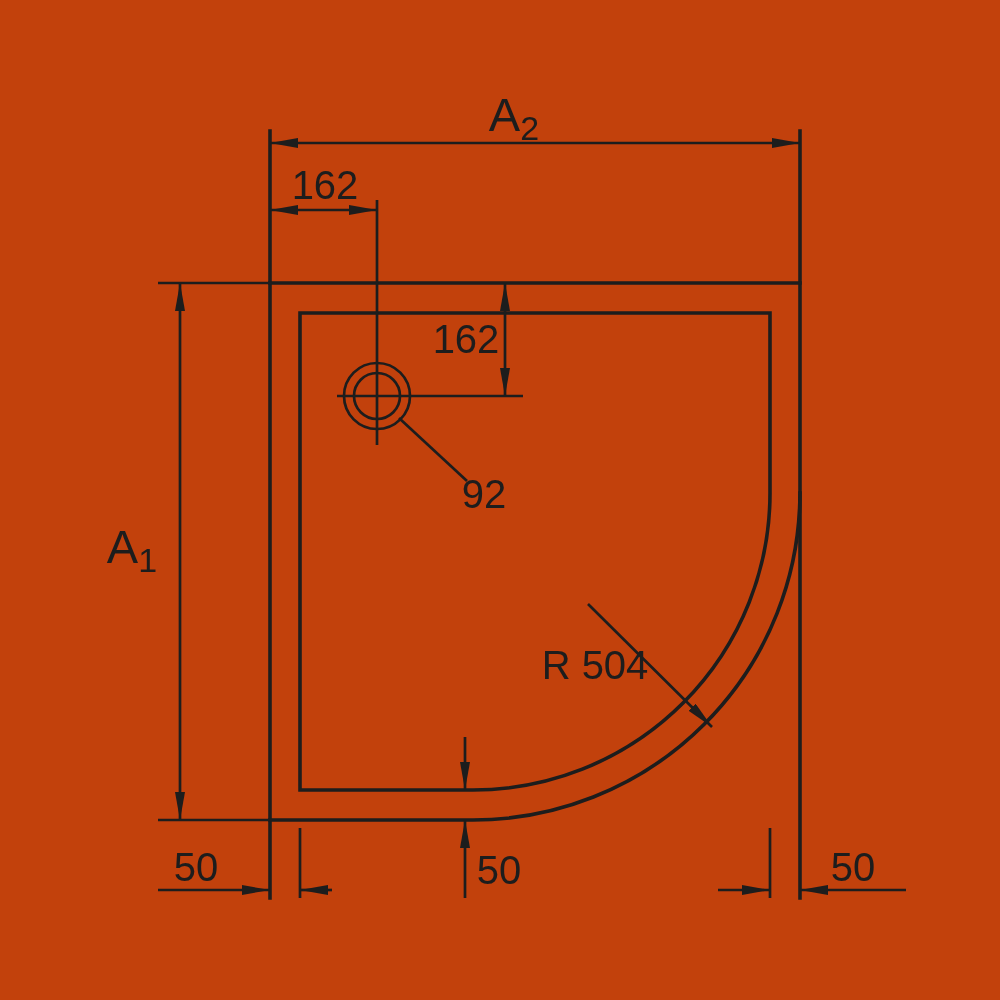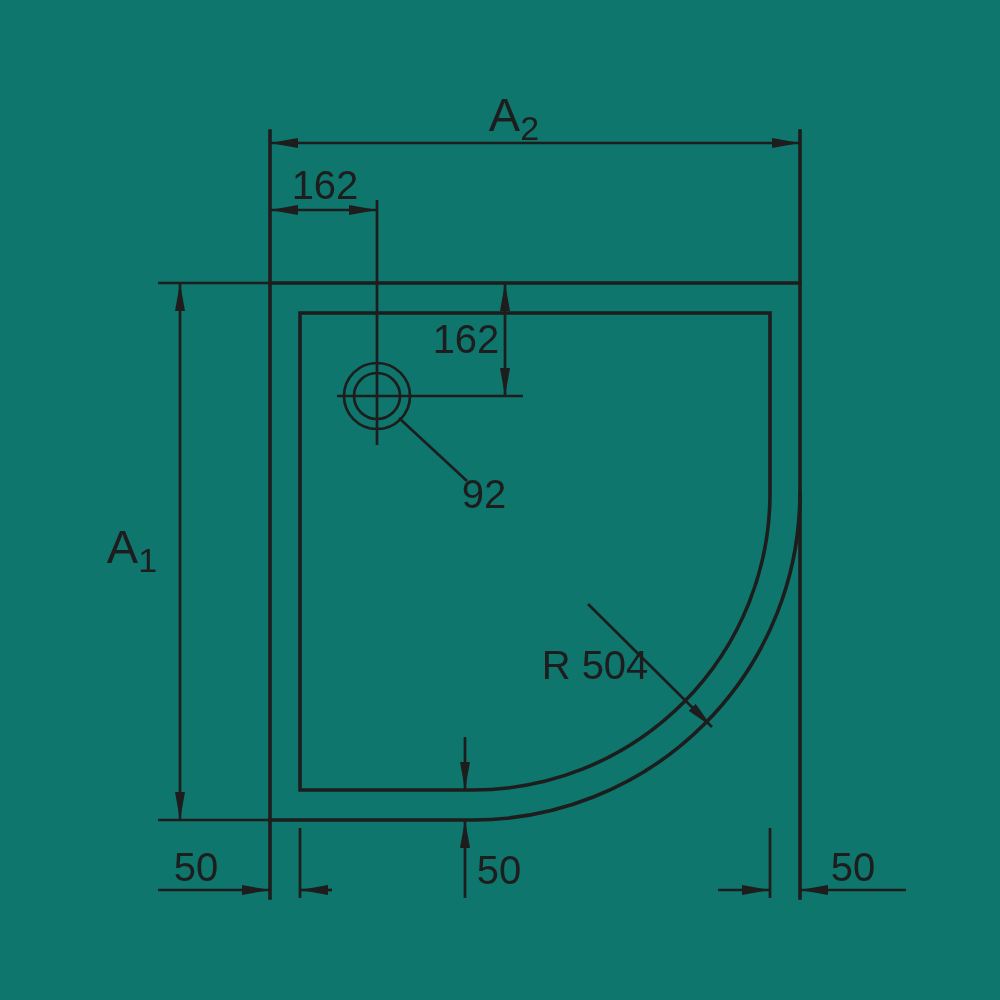--- a/index.html
+++ b/index.html
@@ -3,21 +3,21 @@
 <meta charset="utf-8">
 <style>
   html, body {
     margin: 0;
     padding: 0;
     background: #ffffff;
   }
   .frame {
     width: 1000px;
     height: 1000px;
-    background: #0f766e;
+    background: #c2410c;
     position: relative;
     overflow: hidden;
   }
   svg { display: block; }
   .thick {
     stroke: #1d1d1d;
     stroke-width: 3.6;
     fill: none;
     stroke-linecap: square;
   }

